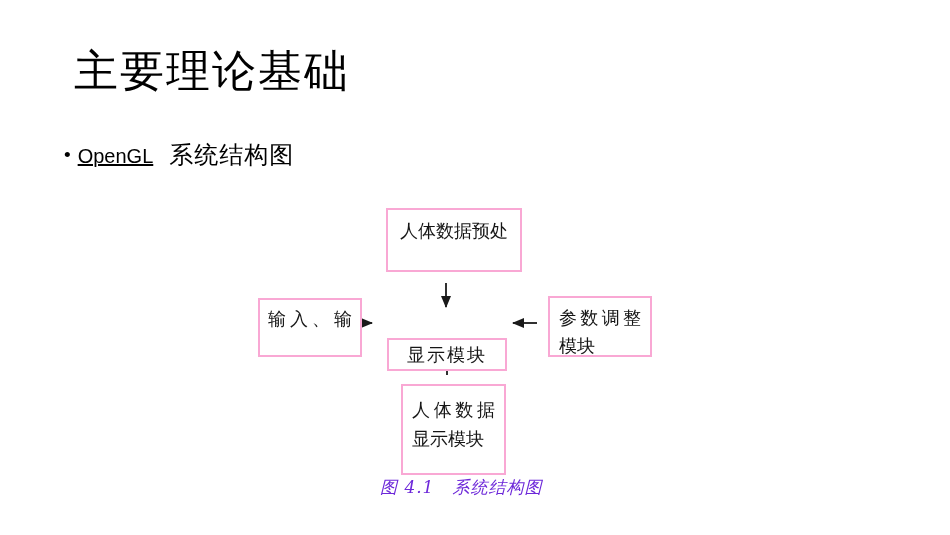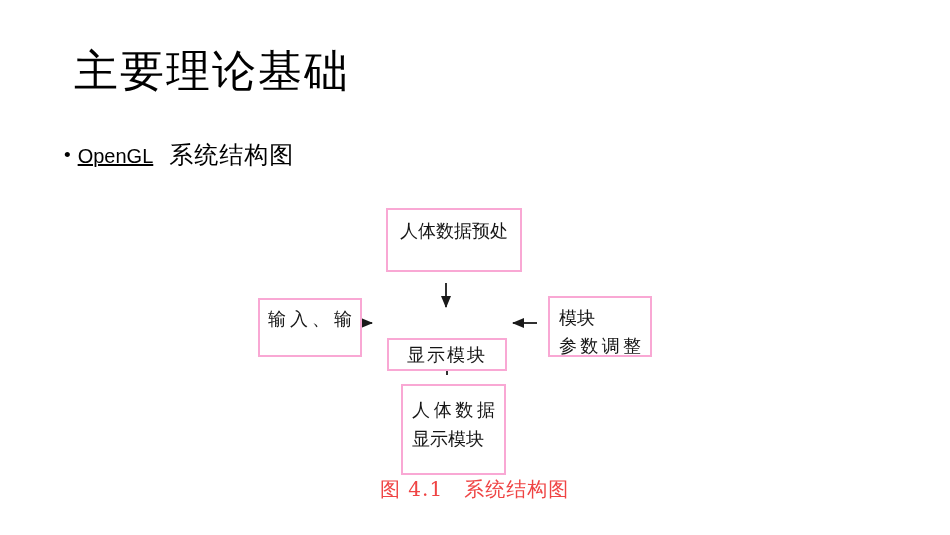--- a/index.html
+++ b/index.html
@@ -89,24 +89,25 @@
     display: flex; align-items: center; justify-content: center;
     letter-spacing: 2px;
     margin-top: 28px;
   }
   .box-right  { left: 318px; top: 101px; width: 104px; height: 61px; padding: 6px 9px 0; }
   .box-bottom { left: 171px; top: 189px; width: 105px; height: 91px; padding: 9px 9px 0; line-height: 29px; }
   .caption {
     position: absolute;
     left: 380px;
     top: 476px;
-    font-size: 20px;
+    font-size: 17px;
     letter-spacing: 1px;
-    color: #ef4444;
+    color: #6d28d9;
     white-space: nowrap;
+    font-style: italic;
   }
 </style>
 </head>
 <body>
 
 <div class="slide">
 
   <h1 class="title">主要理论基础</h1>
 
   <div class="bullet-line">
@@ -133,22 +134,22 @@
 
     <div class="dbox box-left">
       <div class="bline spread">输入、输</div>
     </div>
 
     <div class="dbox box-center">
       <div class="bline" style="text-align:center;">显示模块</div>
     </div>
 
     <div class="dbox box-right">
+      <div class="bline spread">参数调整</div>
       <div class="bline">模块</div>
-      <div class="bline spread">参数调整</div>
     </div>
 
     <div class="dbox box-bottom">
       <div class="bline spread">人体数据</div>
       <div class="bline">显示模块</div>
     </div>
 
   </div>
 
   <div class="caption">图 4.1　系统结构图</div>

